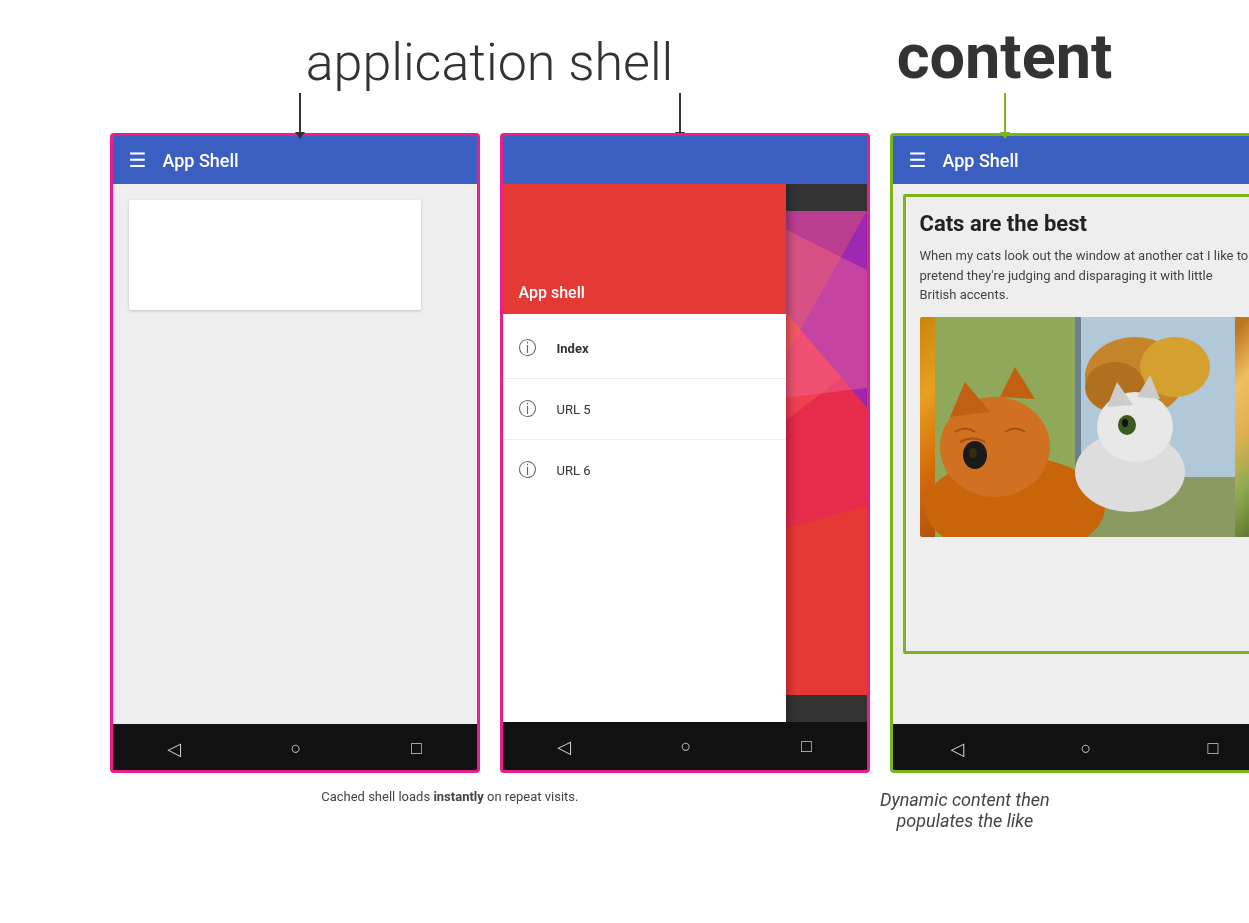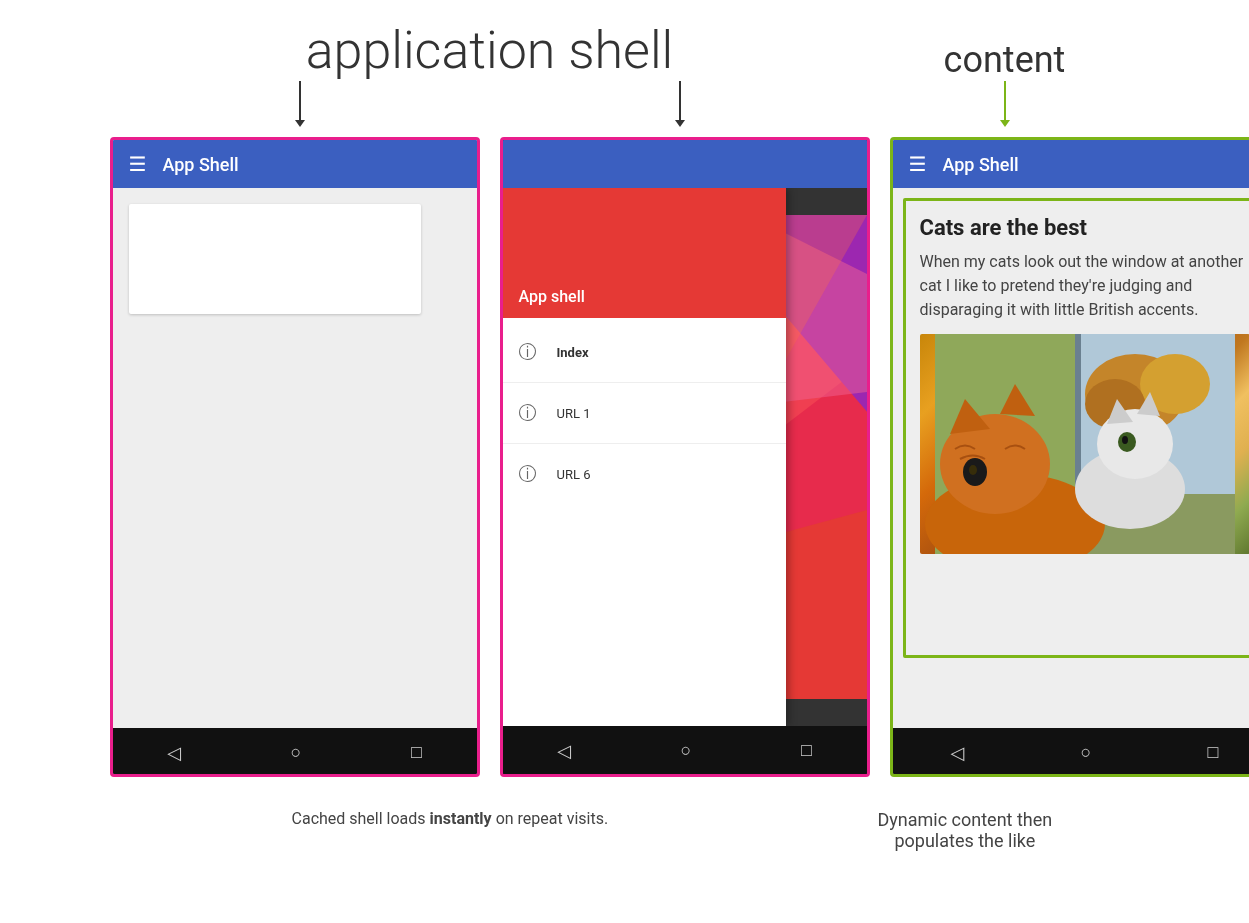--- a/index.html
+++ b/index.html
@@ -189,21 +189,21 @@
     }
 
     .content-title {
       font-size: 22px;
       font-weight: 700;
       color: #222;
       margin-bottom: 10px;
     }
 
     .content-text {
-      font-size: 16px;
+      font-size: 13px;
       color: #444;
       line-height: 1.5;
       margin-bottom: 12px;
     }
 
     .cat-image-placeholder {
       width: 100%;
       height: 220px;
       background: linear-gradient(135deg,
         #c8860a 0%, #e8a020 15%, #d4690a 30%,
@@ -226,30 +226,30 @@
     }
 
     .big-label {
       font-size: 52px;
       font-weight: 300;
       color: #333;
       margin-bottom: 0;
     }
 
     .content-label {
-      font-size: 36px;
-      font-weight: 400;
+      font-size: 63px;
+      font-weight: 700;
       color: #333;
     }
 
     .main-layout {
       width: 1030px;
       display: flex;
       flex-direction: column;
-      gap: 16px;
+      gap: 0;
     }
 
     .header-row {
       display: flex;
       align-items: flex-end;
       justify-content: space-between;
       padding-bottom: 0;
     }
 
     .header-app-shell-label {
@@ -317,29 +317,30 @@
     .bottom-row {
       display: flex;
       justify-content: space-between;
       align-items: flex-start;
       margin-top: 16px;
     }
 
     .caption-left {
       width: 760px;
       text-align: center;
-      font-size: 16px;
+      font-size: 13px;
       color: #444;
     }
 
     .caption-right {
       width: 390px;
       text-align: center;
       font-size: 18px;
       color: #444;
+      font-style: italic;
     }
   </style>
 </head>
 <body>
 
 <div class="main-layout">
 
   <div class="header-row">
     <div class="header-app-shell-label">
       <span class="big-label">application shell</span>
@@ -402,21 +403,21 @@
             <span class="drawer-header-text">App shell</span>
           </div>
           <div class="drawer-items">
             <div class="drawer-item active">
               <span class="drawer-item-icon">ⓘ</span>
               <span class="drawer-item-text">Index</span>
             </div>
             <div class="drawer-divider"></div>
             <div class="drawer-item">
               <span class="drawer-item-icon">ⓘ</span>
-              <span class="drawer-item-text">URL 1</span>
+              <span class="drawer-item-text">URL 5</span>
             </div>
             <div class="drawer-divider"></div>
             <div class="drawer-item">
               <span class="drawer-item-icon">ⓘ</span>
               <span class="drawer-item-text">URL 6</span>
             </div>
           </div>
         </div>
       </div>
       <div class="phone-nav-bar">

